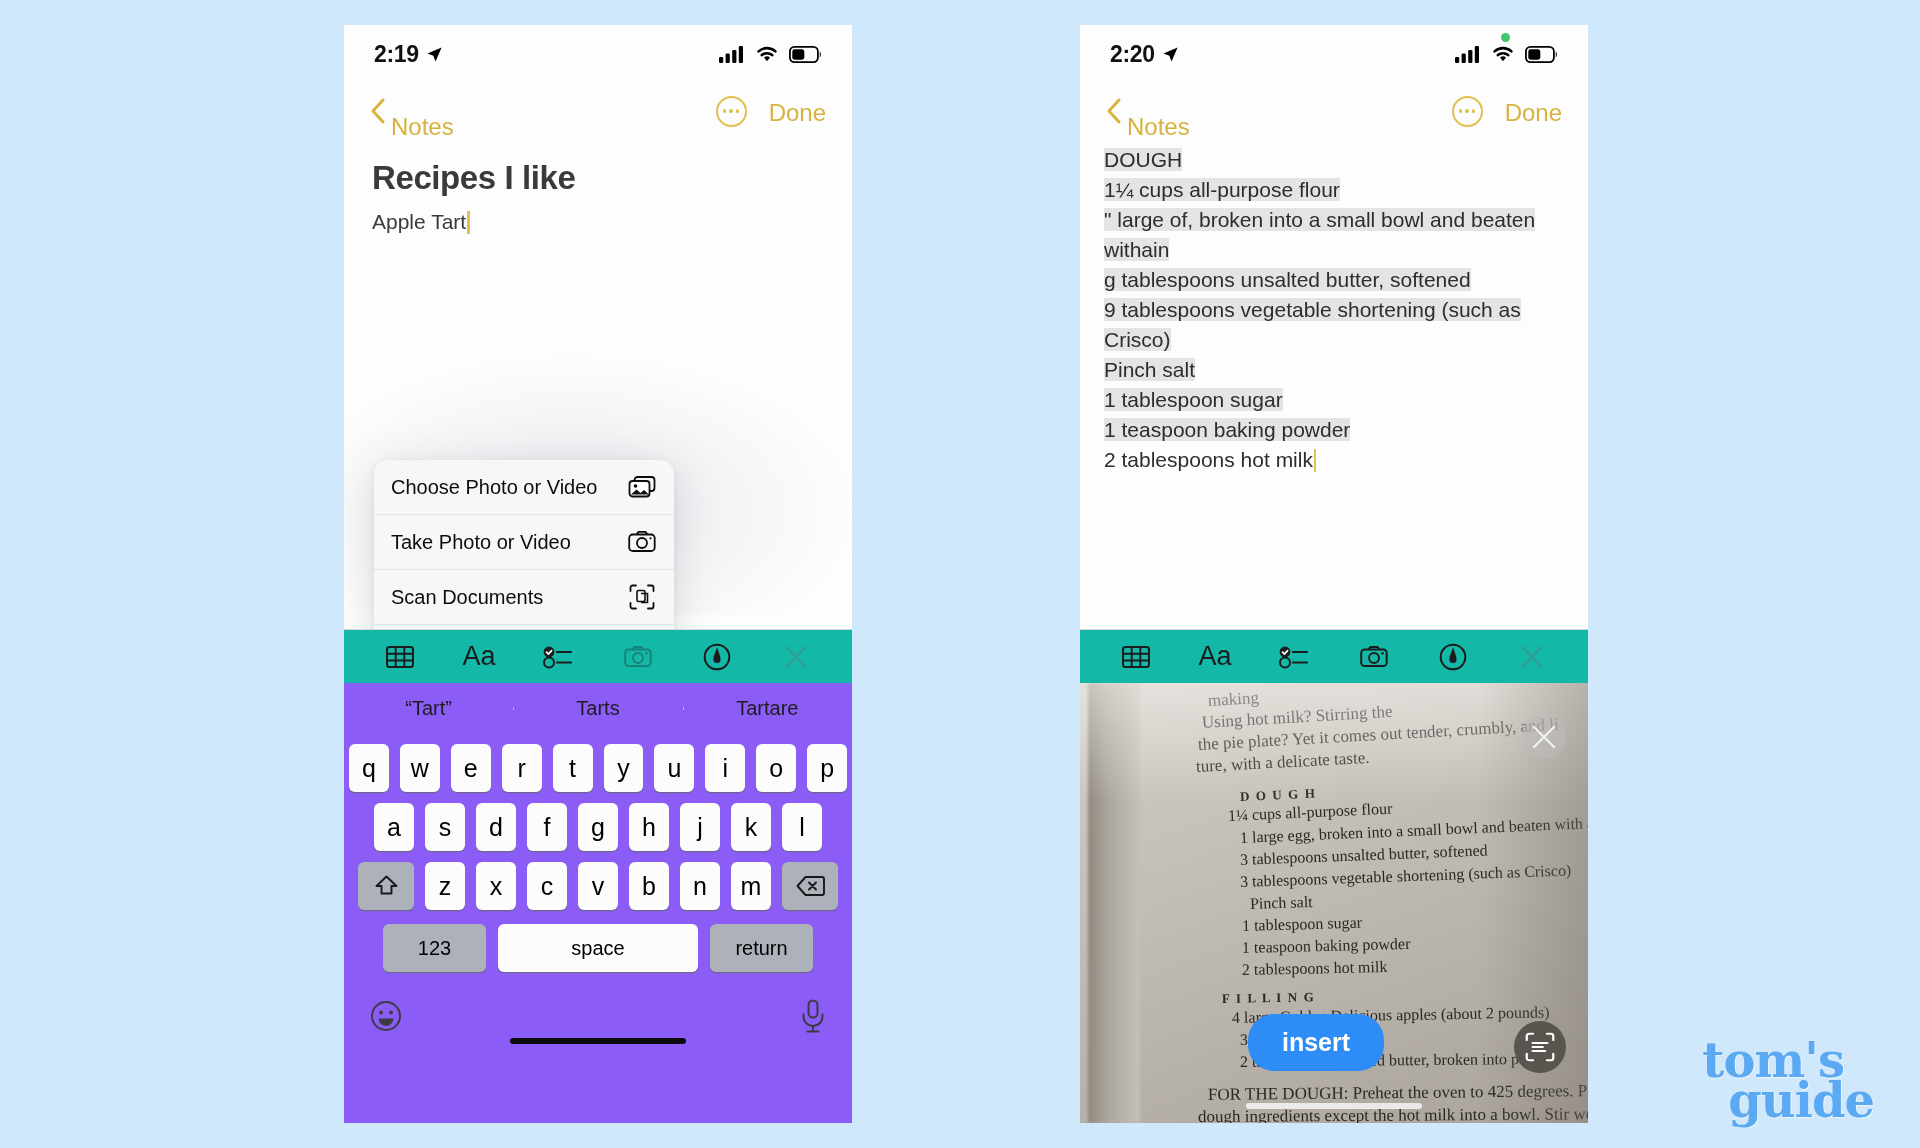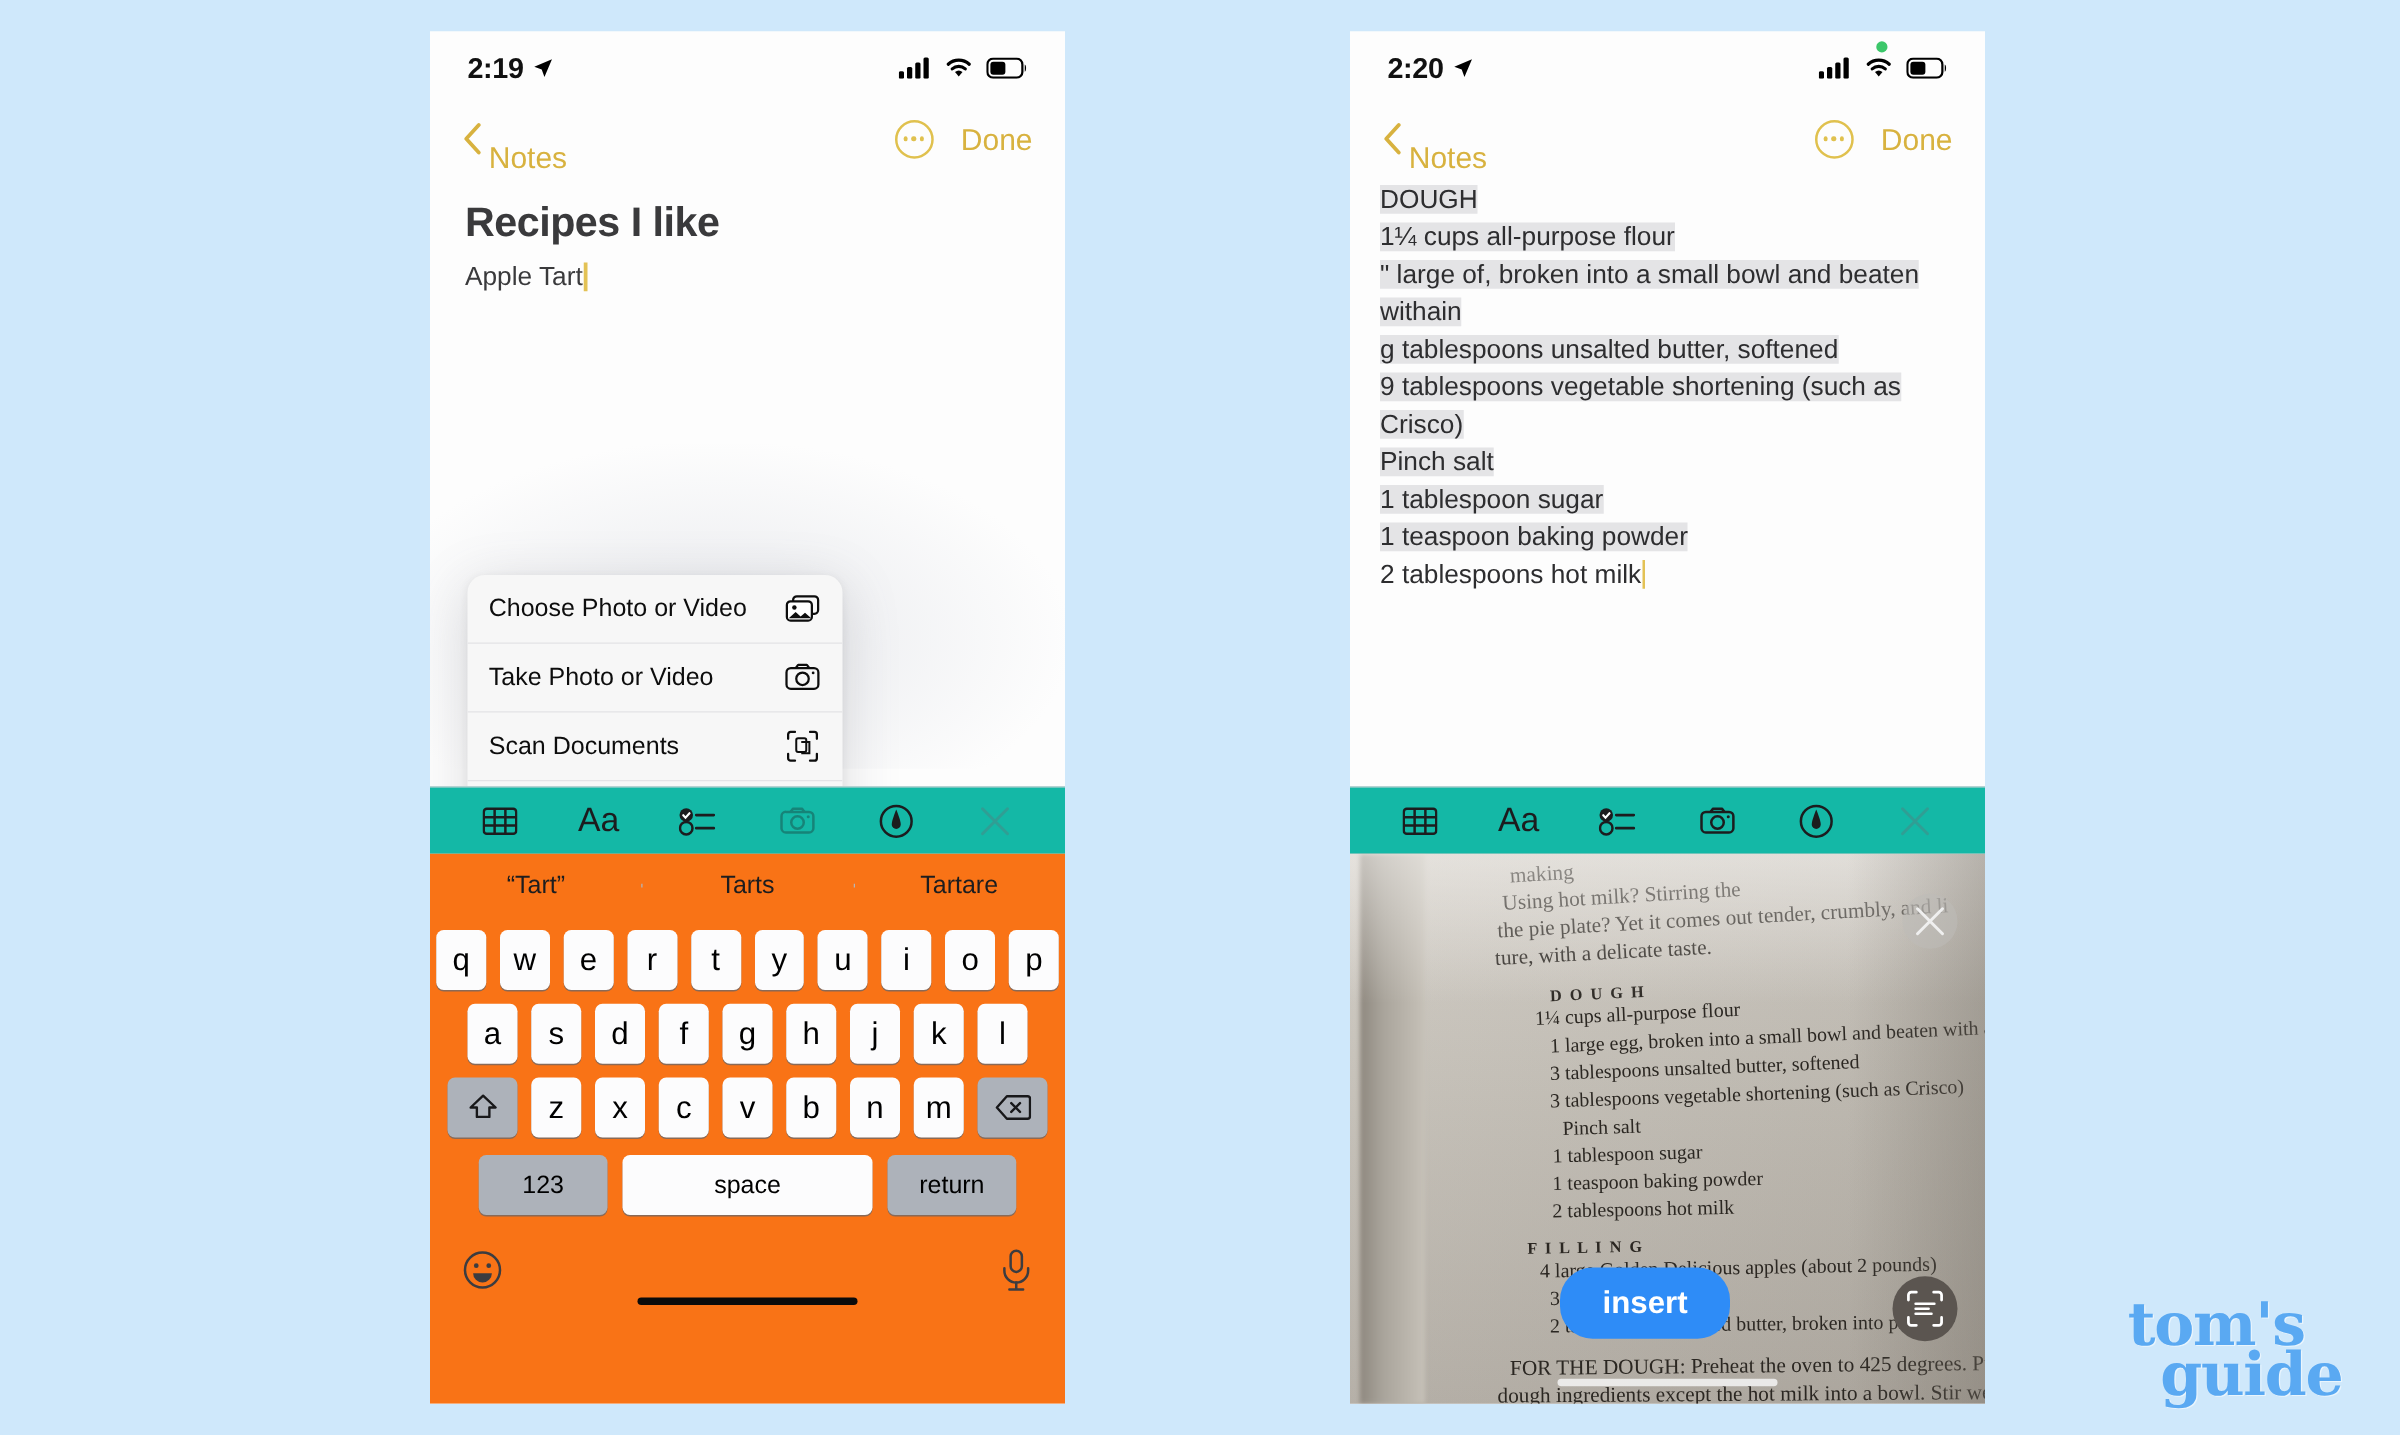--- a/index.html
+++ b/index.html
@@ -94,21 +94,21 @@
   .notes-toolbar {
     height: 54px; background: #14b8a6;
     border-top: 1px solid #d6d6da;
     display: flex; align-items: center; justify-content: space-around;
     padding: 0 16px;
   }
   .tb-btn { width: 46px; height: 40px; display:flex; align-items:center; justify-content:center; cursor:pointer;}
   .tb-btn.dim { opacity: 0.33; }
 
   
-  .keyboard { background: #f97316; padding-bottom: 0; }
+  .keyboard { background: #8b5cf6; padding-bottom: 0; }
   .predictive {
     height: 50px; display: flex; align-items: center;
     color: #1d1d1f; font-size: 20px;
   }
   .pred-cell { flex: 1; text-align: center; position: relative; cursor: pointer; }
   .pred-cell + .pred-cell::before {
     content:""; position:absolute; left:0; top:10px; bottom:10px;
     width:1px; background:#b3b6bb;
   }
   .krow { display: flex; justify-content: center; gap: 11px; margin-top: 11px; padding: 0 5px; }

